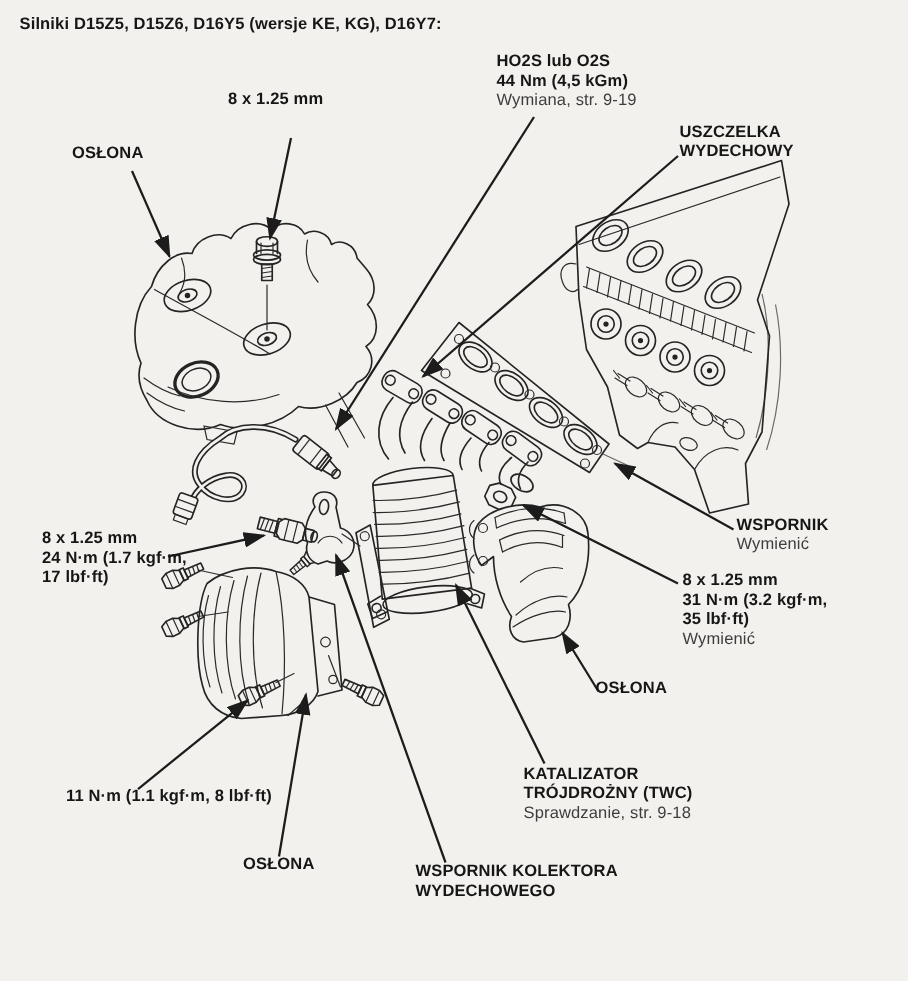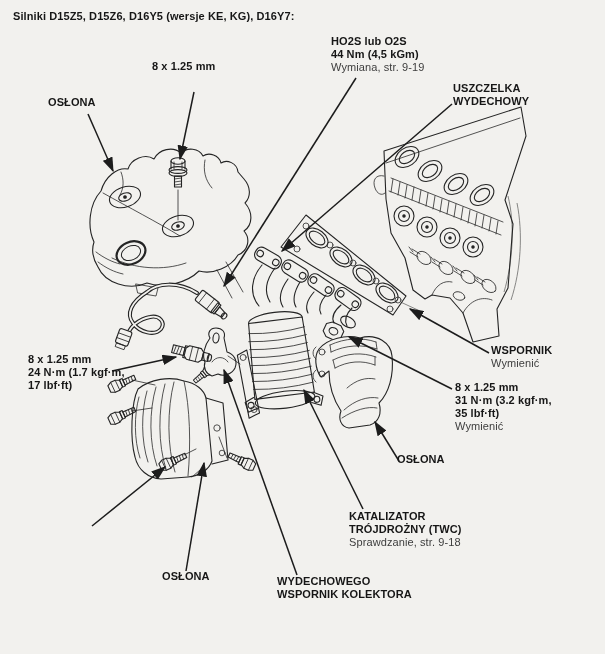--- a/index.html
+++ b/index.html
@@ -328,30 +328,31 @@
   <div class="ln">8 x 1.25 mm</div>
   <div class="ln">24 N·m (1.7 kgf·m,</div>
   <div class="ln">17 lbf·ft)</div>
 </div>
 
 <div class="callout" style="left:397px;top:453px">
   <div class="ln">OSŁONA</div>
 </div>
 
 <div class="callout" style="left:44px;top:525px">
+  <div class="ln">11 N·m (1.1 kgf·m, 8 lbf·ft)</div>
 </div>
 
 <div class="callout" style="left:162px;top:570px">
   <div class="ln">OSŁONA</div>
 </div>
 
 <div class="callout" style="left:349px;top:510px">
   <div class="ln">KATALIZATOR</div>
   <div class="ln">TRÓJDROŻNY (TWC)</div>
   <div class="ln reg">Sprawdzanie, str. 9-18</div>
 </div>
 
 <div class="callout" style="left:277px;top:575px">
+  <div class="ln">WSPORNIK KOLEKTORA</div>
   <div class="ln">WYDECHOWEGO</div>
-  <div class="ln">WSPORNIK KOLEKTORA</div>
 </div>
 
 </div>
 
 </body></html>

